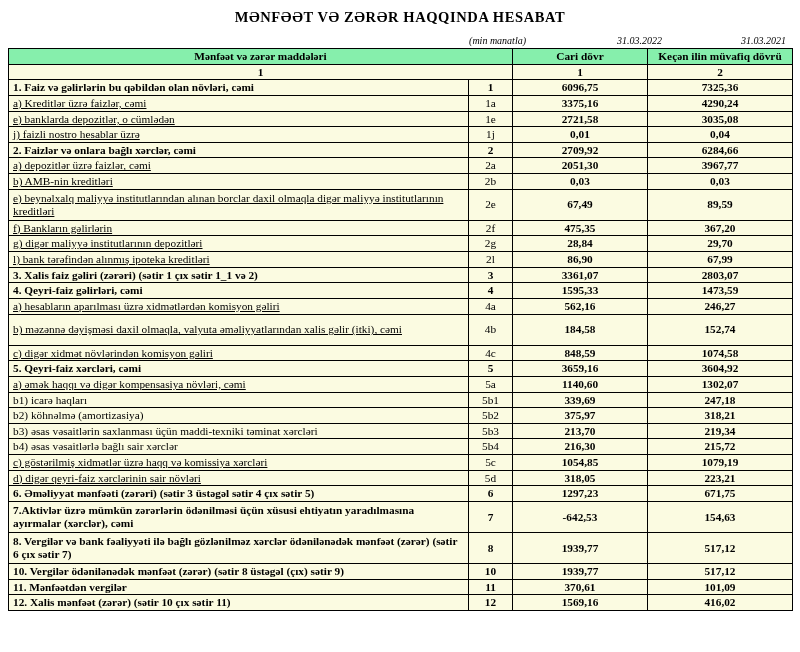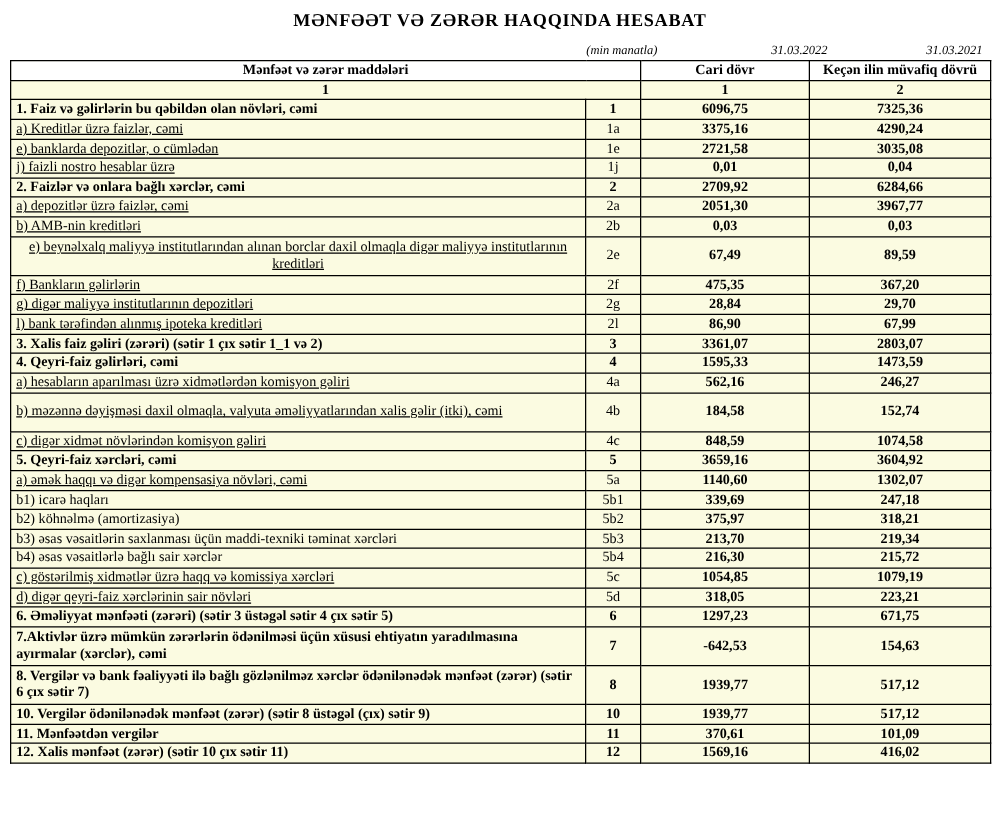--- a/index.html
+++ b/index.html
@@ -63,21 +63,21 @@
   }
   col.c-name { width: 460px; }
   col.c-code { width: 44px; }
   col.c-cur  { width: 135px; }
   col.c-prev { width: 145px; }
 
   th.head {
     text-align: center;
     font-weight: bold;
     font-size: 11.5px;
-    background: #ffffff;
+    background: #86efac;
     padding: 2px 4px;
   }
   td.numhead {
     text-align: center;
     font-weight: bold;
     font-size: 11.3px;
   }
   td.name {
     text-align: left;
   }
@@ -166,21 +166,21 @@
           <td class="val">2051,30</td>
           <td class="val">3967,77</td>
         </tr>
         <tr>
           <td class="name ind1">b) AMB-nin kreditləri</td>
           <td class="code">2b</td>
           <td class="val">0,03</td>
           <td class="val">0,03</td>
         </tr>
         <tr>
-          <td class="name ind1 two-line" style="height: 28px; text-align: center;">e) beynəlxalq maliyyə institutlarından alınan borclar daxil olmaqla digər maliyyə institutlarının kreditləri</td>
+          <td class="name ind1 two-line" style="height: 28px;">e) beynəlxalq maliyyə institutlarından alınan borclar daxil olmaqla digər maliyyə institutlarının kreditləri</td>
           <td class="code">2e</td>
           <td class="val">67,49</td>
           <td class="val">89,59</td>
         </tr>
         <tr>
           <td class="name ind1">f) Bankların gəlirlərin</td>
           <td class="code">2f</td>
           <td class="val">475,35</td>
           <td class="val">367,20</td>
         </tr>

